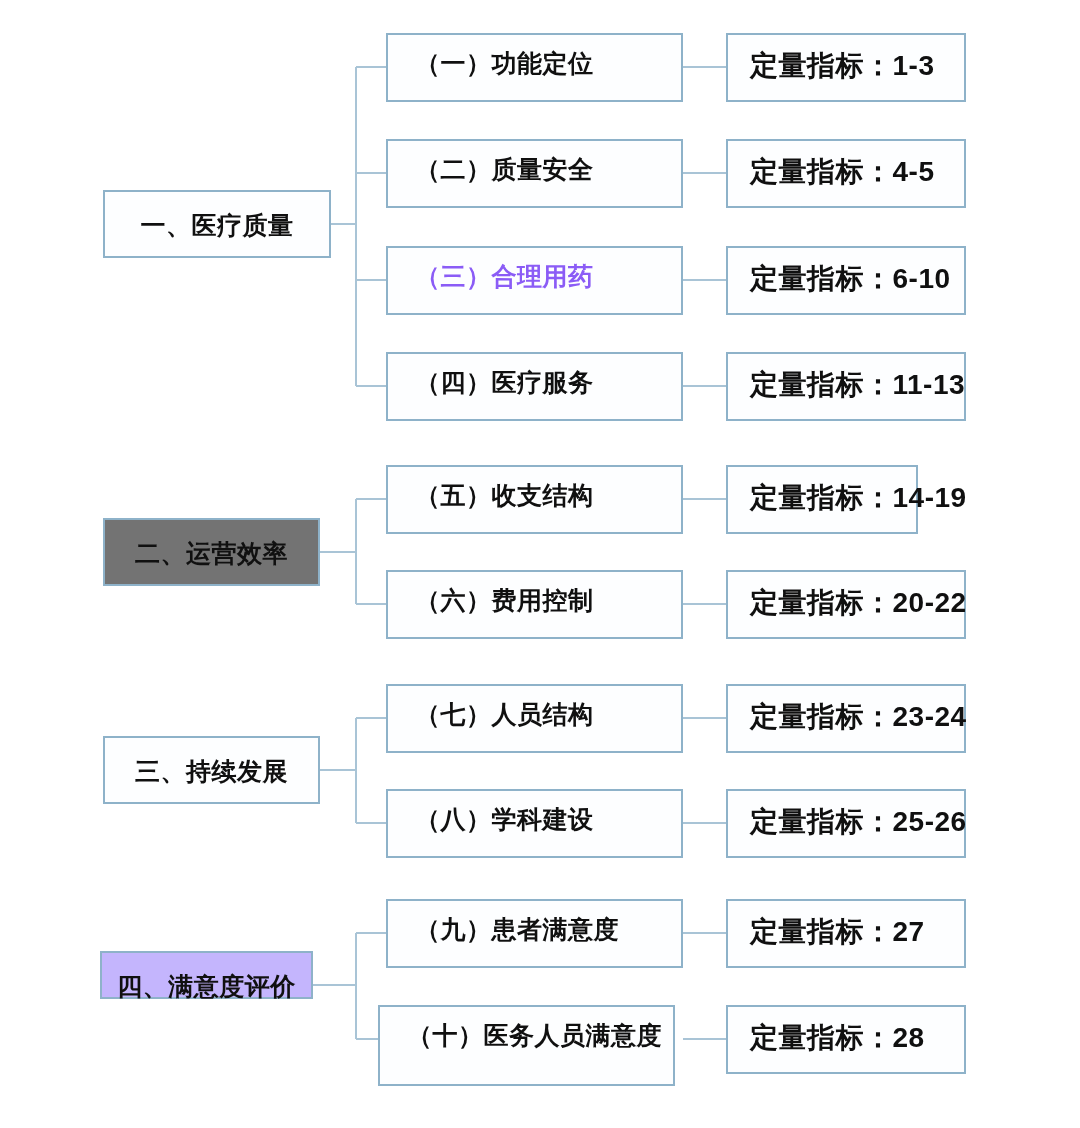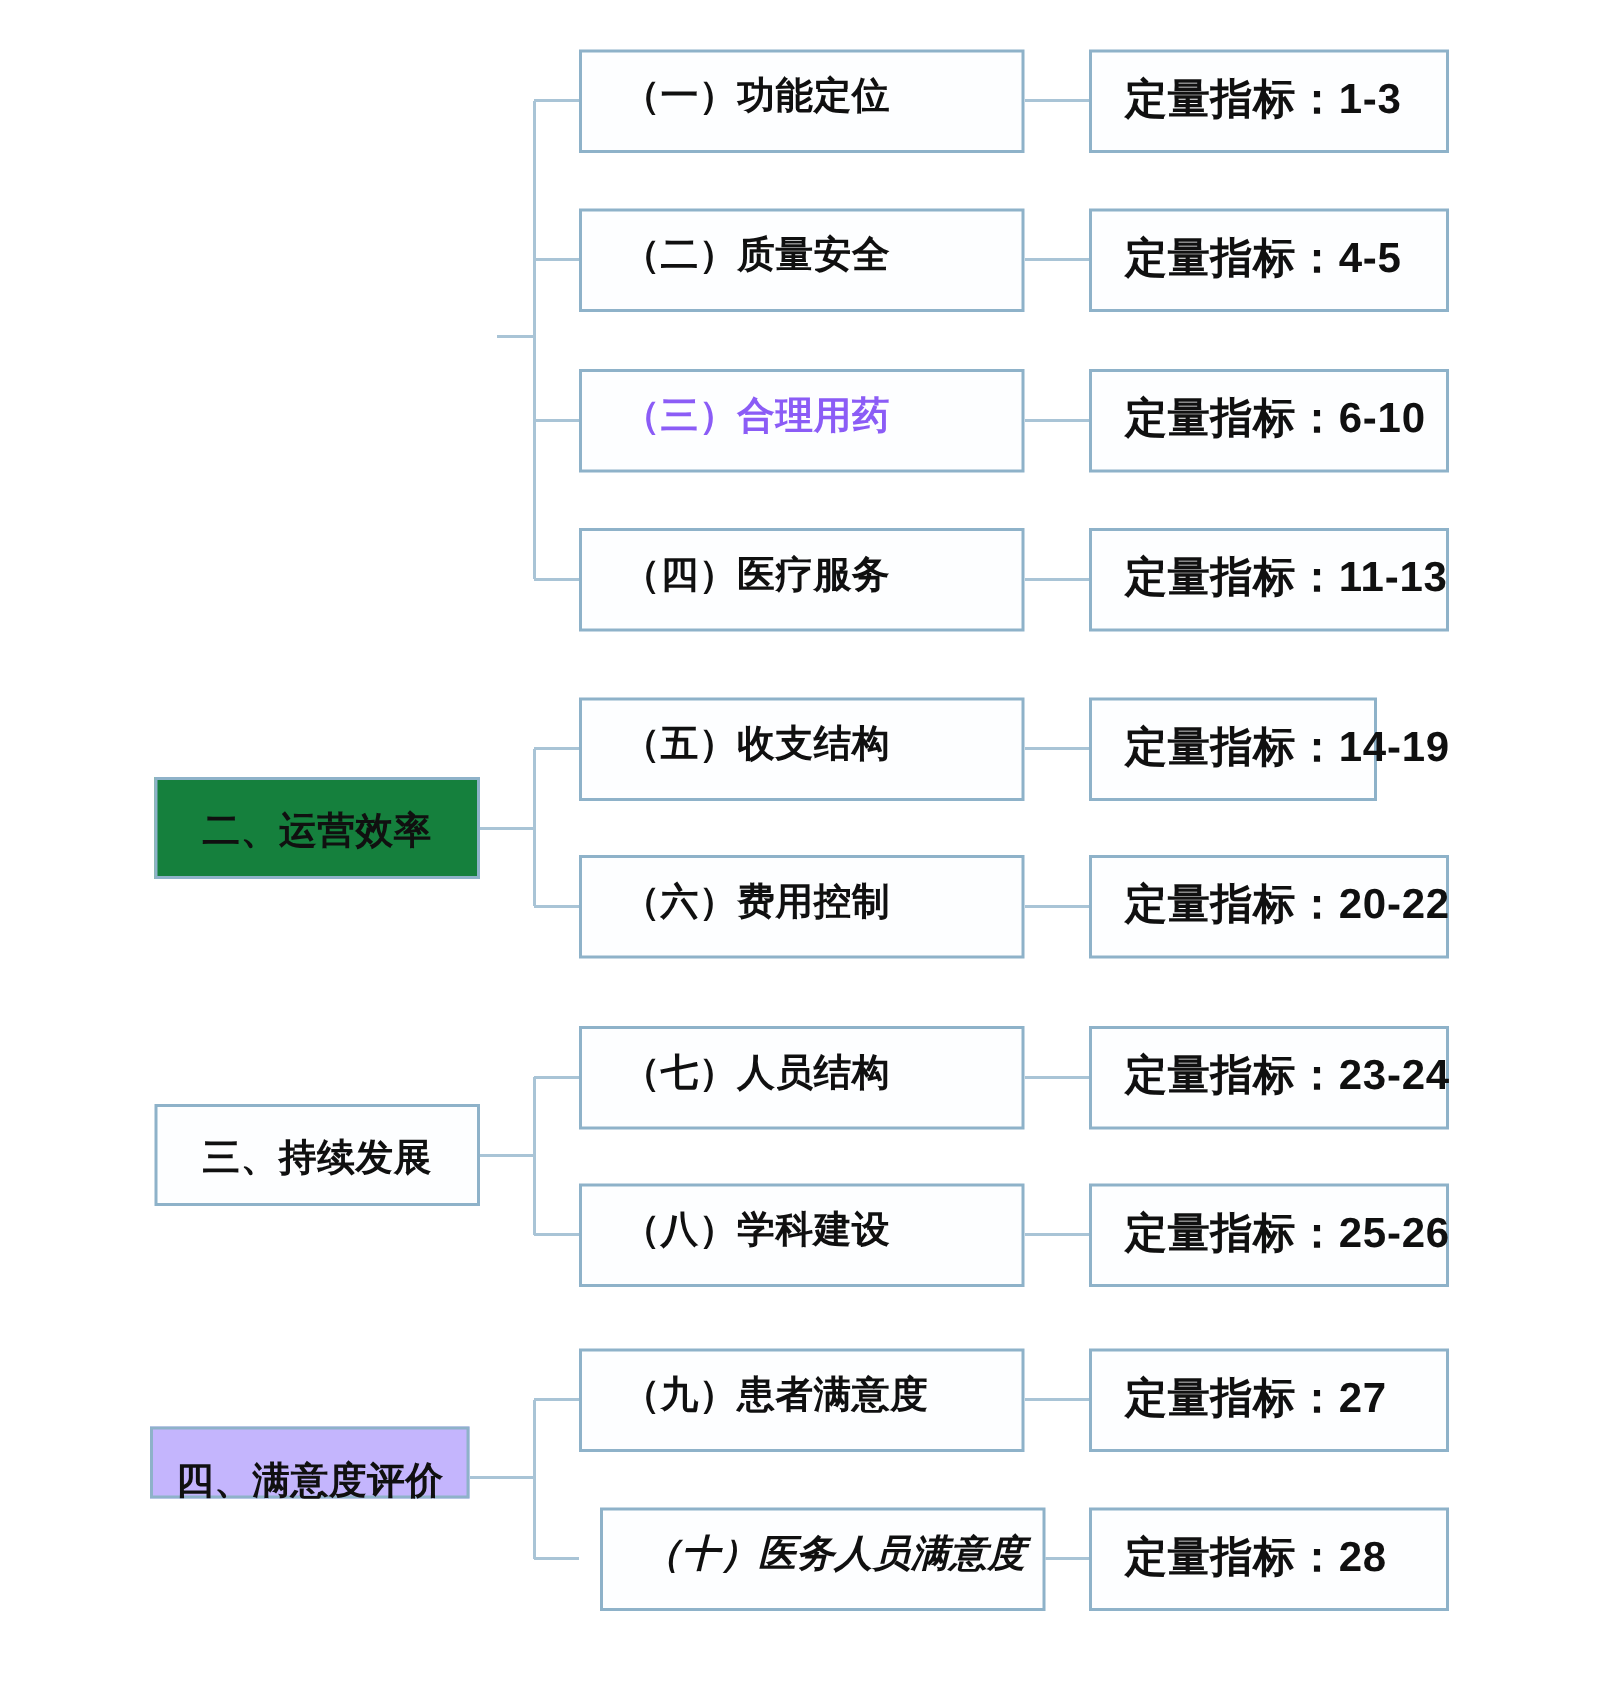--- a/index.html
+++ b/index.html
@@ -116,20 +116,23 @@
     <line x1="683" y1="823" x2="726" y2="823" stroke="#a9c4d6"></line>
 
     <line x1="313" y1="985" x2="356" y2="985" stroke="#a9c4d6"></line>
     <line x1="356" y1="933" x2="356" y2="1039" stroke="#a9c4d6"></line>
     <line x1="356" y1="933" x2="386" y2="933" stroke="#a9c4d6"></line>
     <line x1="356" y1="1039" x2="386" y2="1039" stroke="#a9c4d6"></line>
     <line x1="683" y1="933" x2="726" y2="933" stroke="#a9c4d6"></line>
     <line x1="683" y1="1039" x2="726" y2="1039" stroke="#a9c4d6"></line>
   </svg>
 
+  <div class="node lvl1" style="left: 103px; top: 190px; width: 228px; height: 68px; border-color: rgb(142, 178, 201); background: rgb(253, 254, 255);">
+    <span class="label" style="color: rgb(16, 16, 16);">一、医疗质量</span>
+  </div>
 
   <div class="node lvl2" style="left: 386px; top: 33px; width: 297px; height: 69px; border-color: rgb(142, 178, 201); background: rgb(253, 254, 255);">
     <span class="label" style="color: rgb(16, 16, 16);">（一）功能定位</span>
   </div>
   <div class="node lvl3" style="left: 726px; top: 33px; width: 240px; height: 69px; border-color: rgb(142, 178, 201); background: rgb(253, 254, 255);">
     <span class="label" style="color: rgb(16, 16, 16);">定量指标：1-3</span>
   </div>
 
   <div class="node lvl2" style="left: 386px; top: 139px; width: 297px; height: 69px; border-color: rgb(142, 178, 201); background: rgb(253, 254, 255);">
     <span class="label" style="color: rgb(16, 16, 16);">（二）质量安全</span>
@@ -145,21 +148,21 @@
     <span class="label" style="color: rgb(16, 16, 16);">定量指标：6-10</span>
   </div>
 
   <div class="node lvl2" style="left: 386px; top: 352px; width: 297px; height: 69px; border-color: rgb(142, 178, 201); background: rgb(253, 254, 255);">
     <span class="label" style="color: rgb(16, 16, 16);">（四）医疗服务</span>
   </div>
   <div class="node lvl3" style="left: 726px; top: 352px; width: 240px; height: 69px; border-color: rgb(142, 178, 201); background: rgb(253, 254, 255);">
     <span class="label" style="color: rgb(16, 16, 16);">定量指标：11-13</span>
   </div>
 
-  <div class="node lvl1" style="left: 103px; top: 518px; width: 217px; height: 68px; border-color: rgb(142, 178, 201); background: #15803d;">
+  <div class="node lvl1" style="left: 103px; top: 518px; width: 217px; height: 68px; border-color: rgb(142, 178, 201); background: #737373;">
     <span class="label" style="color: rgb(16, 16, 16);">二、运营效率</span>
   </div>
 
   <div class="node lvl2" style="left: 386px; top: 465px; width: 297px; height: 69px; border-color: rgb(142, 178, 201); background: rgb(253, 254, 255);">
     <span class="label" style="color: rgb(16, 16, 16);">（五）收支结构</span>
   </div>
   <div class="node lvl3" style="left: 726px; top: 465px; width: 192px; height: 69px; border-color: rgb(142, 178, 201); background: rgb(253, 254, 255);">
     <span class="label" style="color: rgb(16, 16, 16);">定量指标：14-19</span>
   </div>
 
@@ -192,20 +195,20 @@
     <span class="label" style="color: rgb(16, 16, 16);">四、满意度评价</span>
   </div>
 
   <div class="node lvl2" style="left: 386px; top: 899px; width: 297px; height: 69px; border-color: rgb(142, 178, 201); background: rgb(253, 254, 255);">
     <span class="label" style="color: rgb(16, 16, 16);">（九）患者满意度</span>
   </div>
   <div class="node lvl3" style="left: 726px; top: 899px; width: 240px; height: 69px; border-color: rgb(142, 178, 201); background: rgb(253, 254, 255);">
     <span class="label" style="color: rgb(16, 16, 16);">定量指标：27</span>
   </div>
 
-  <div class="node lvl2" style="left: 400px; top: 1005px; width: 297px; height: 69px; border-color: rgb(142, 178, 201); background: rgb(253, 254, 255); font-style: italic;">
+  <div class="node lvl2" style="left: 378px; top: 1005px; width: 297px; height: 81px; border-color: rgb(142, 178, 201); background: rgb(253, 254, 255);">
     <span class="label" style="color: rgb(16, 16, 16);">（十）医务人员满意度</span>
   </div>
   <div class="node lvl3" style="left: 726px; top: 1005px; width: 240px; height: 69px; border-color: rgb(142, 178, 201); background: rgb(253, 254, 255);">
     <span class="label" style="color: rgb(16, 16, 16);">定量指标：28</span>
   </div>
 
 </div>
 
 </body></html>

